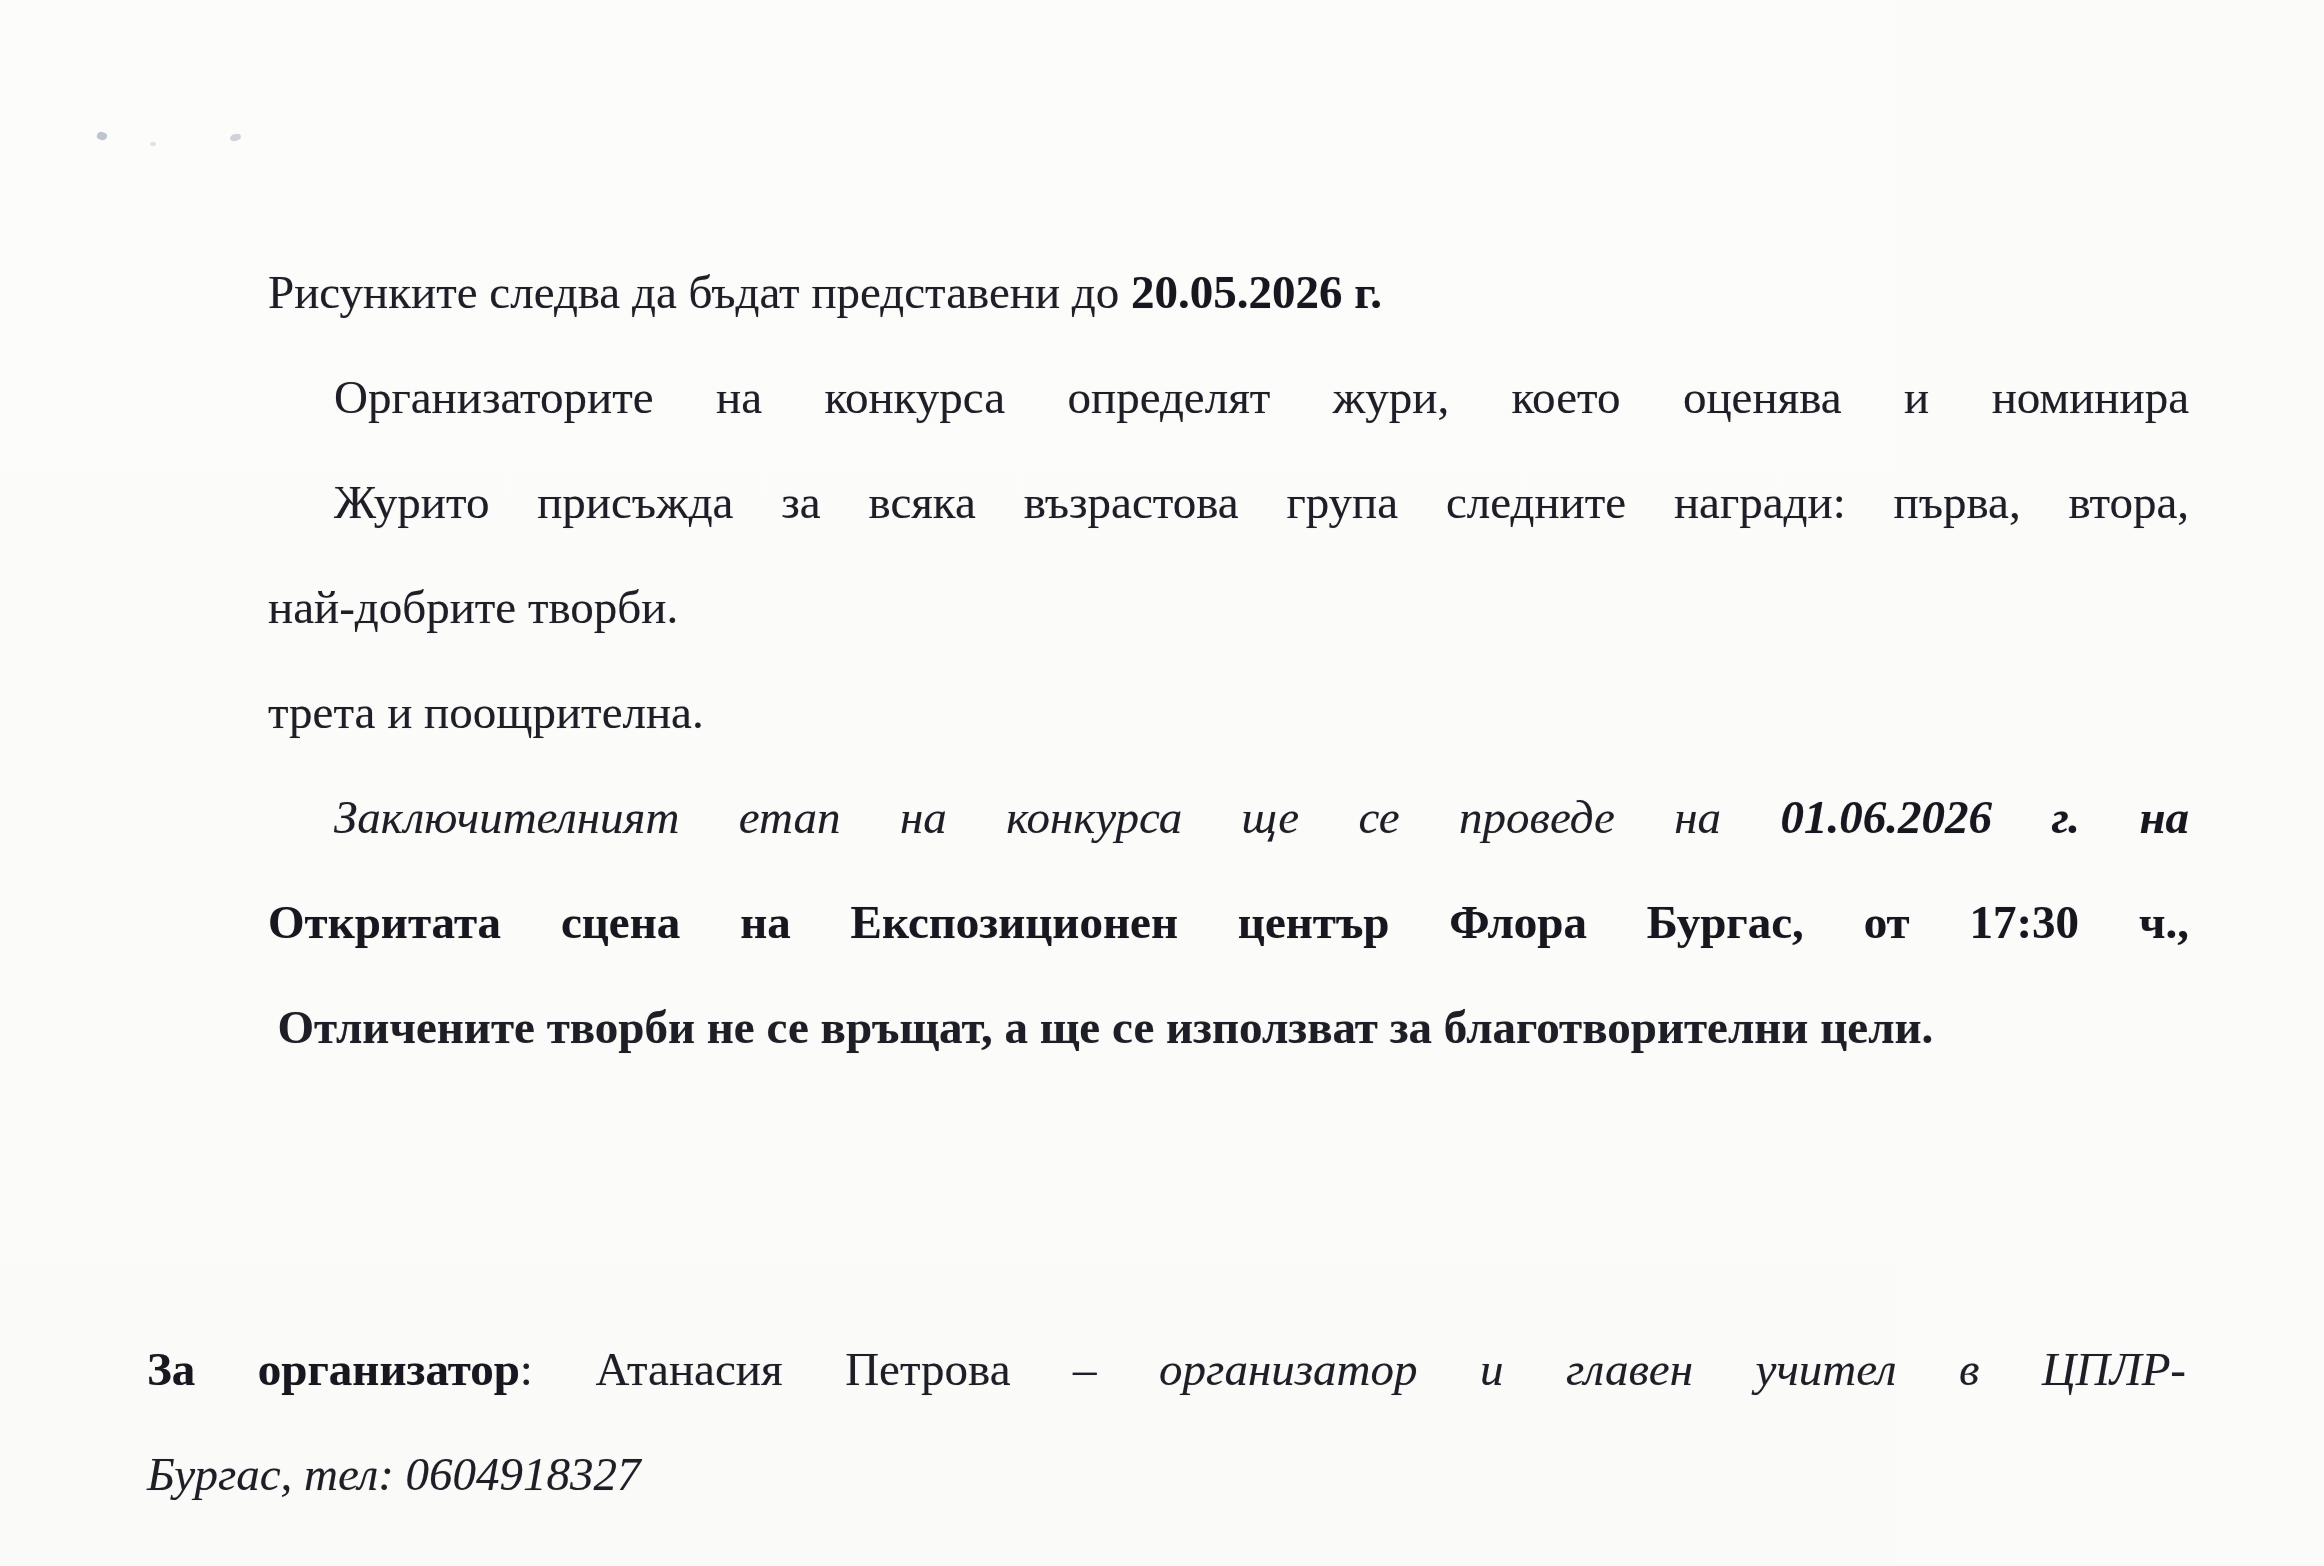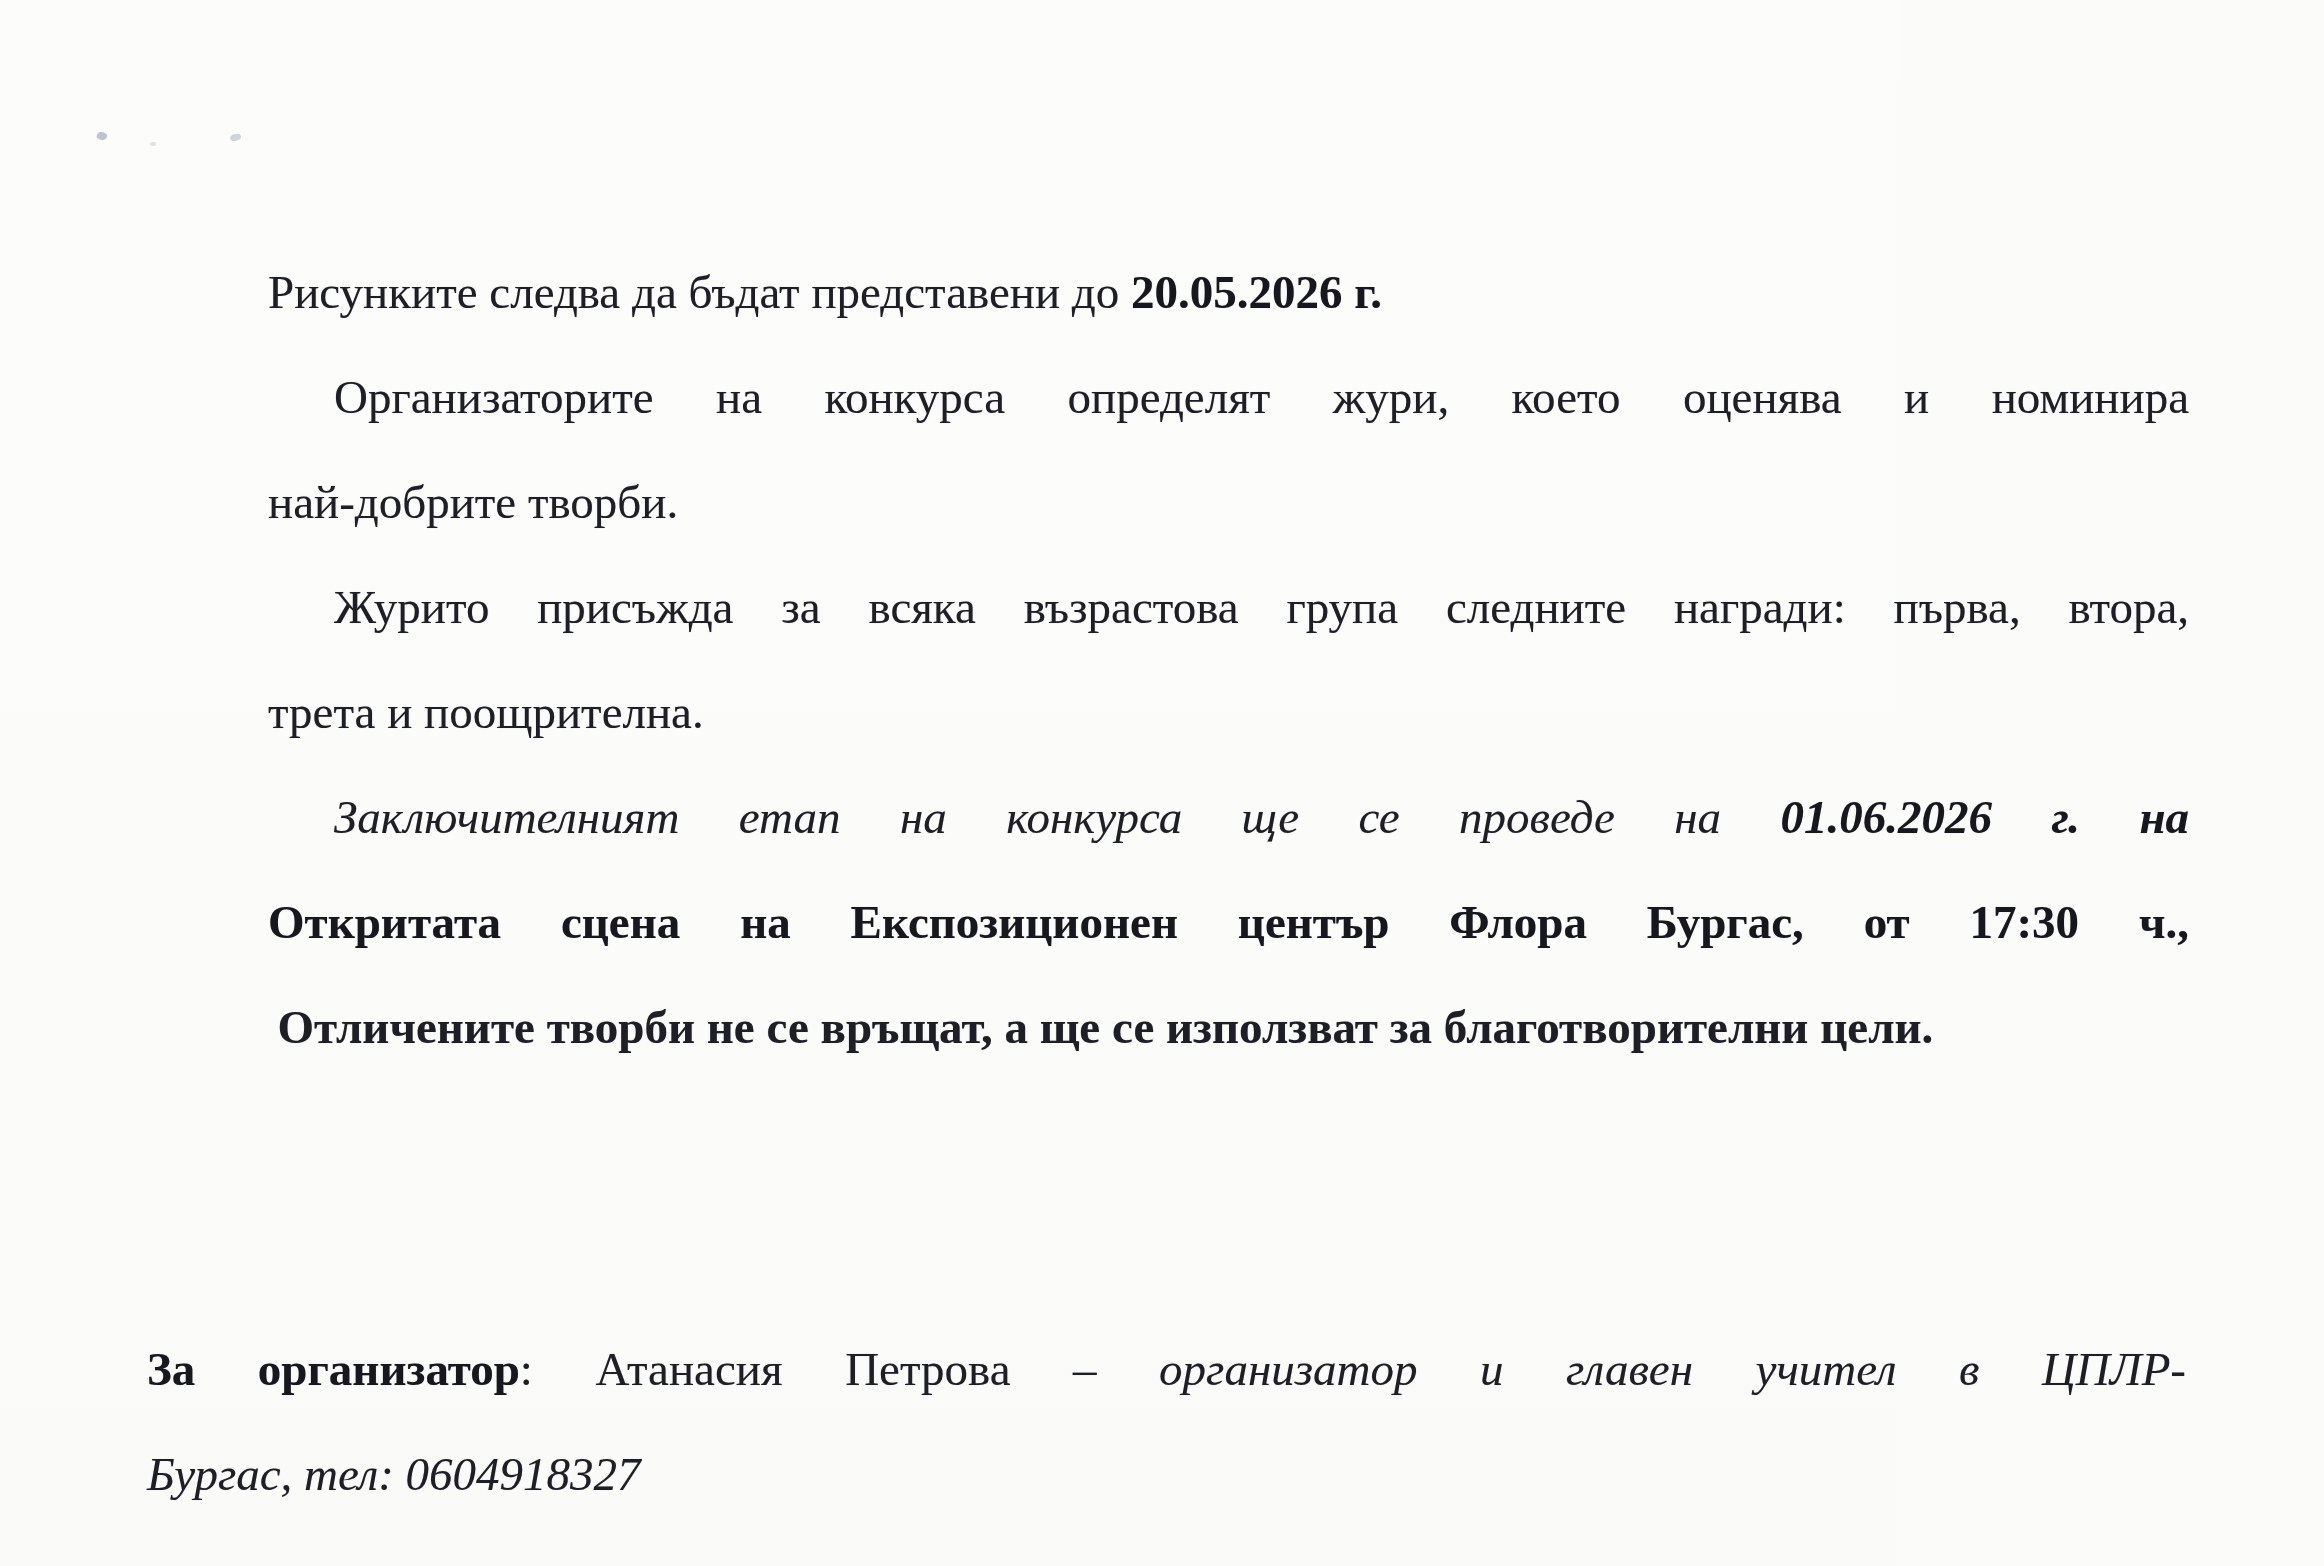--- a/index.html
+++ b/index.html
@@ -57,22 +57,22 @@
 <body>
 
 <div class="page">
   <div class="speck s1"></div>
   <div class="speck s2"></div>
   <div class="speck s3"></div>
 
   <div class="doc-body" id="doc-body">
       <div class="line"><span>Рисунките следва да бъдат  представени до </span><span class="b">20.05.2026 г.</span></div>
       <div class="line justify" style="padding-left: 66px; font-family: Liberation Serif, serif;"><span>Организаторите на конкурса определят жури, което оценява и номинира</span></div>
+      <div class="line justify" style="padding-left: 66px;"><span>Журито присъжда за всяка възрастова група следните награди: първа, втора,</span></div>
       <div class="line"><span>най-добрите творби.</span></div>
-      <div class="line justify" style="padding-left: 66px;"><span>Журито присъжда за всяка възрастова група следните награди: първа, втора,</span></div>
       <div class="line"><span>трета и поощрителна.</span></div>
       <div class="line justify" style="padding-left: 66px; font-style: italic;"><span>Заключителният етап на конкурса ще се проведе на </span><span class="b">01.06.2026 г. на</span></div>
       <div class="line justify"><span class="b">Откритата сцена на Експозиционен център Флора Бургас, от 17:30 ч.,</span></div>
       <div class="line nowrap" style="padding-left: 9.5px; font-weight: bold;"><span>Отличените творби не се връщат, а ще се използват за благотворителни цели.</span></div>
     </div>
 
   <div class="doc-footer" id="doc-footer">
       <div class="line justify"><span class="b">За организатор</span><span>: Атанасия Петрова – </span><span class="i">организатор и главен учител в ЦПЛР-</span></div>
       <div class="line"><span class="i">Бургас, тел: 0604918327</span></div>
     </div>

